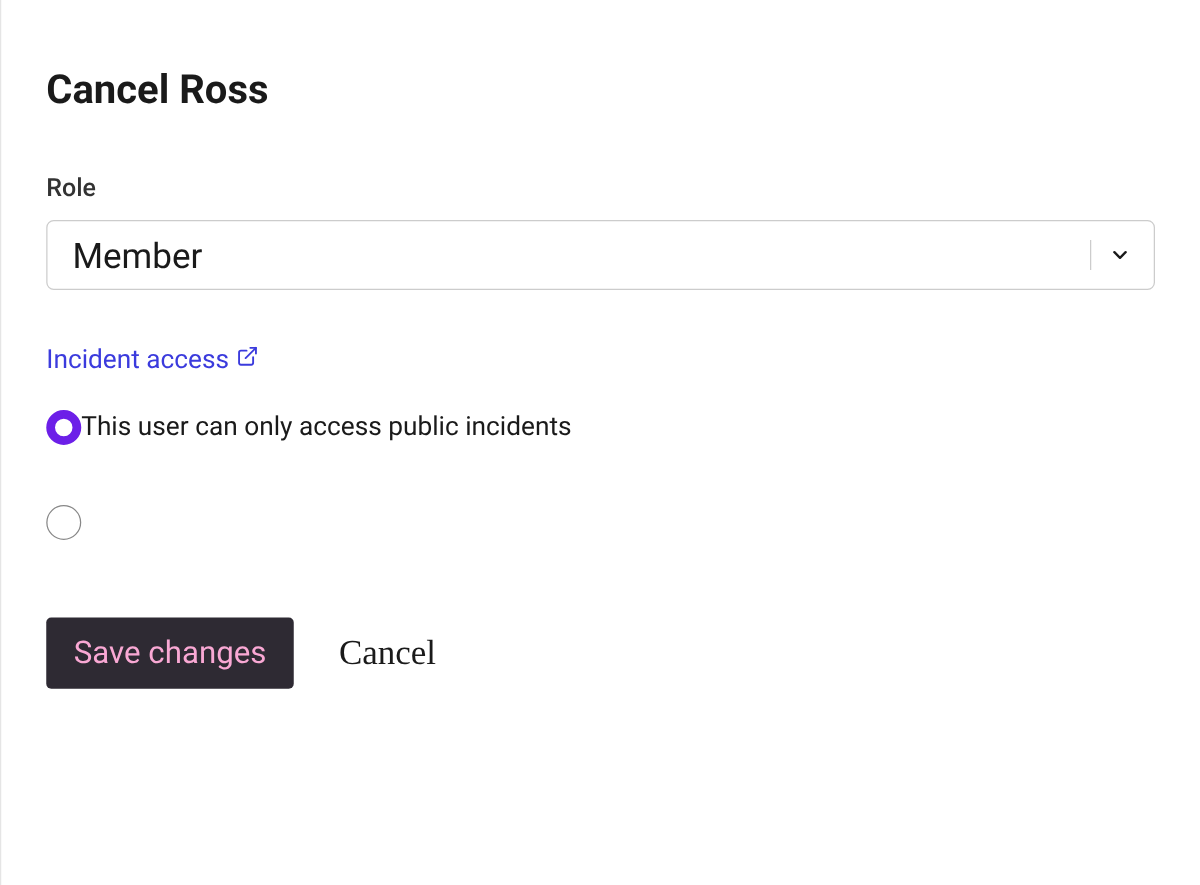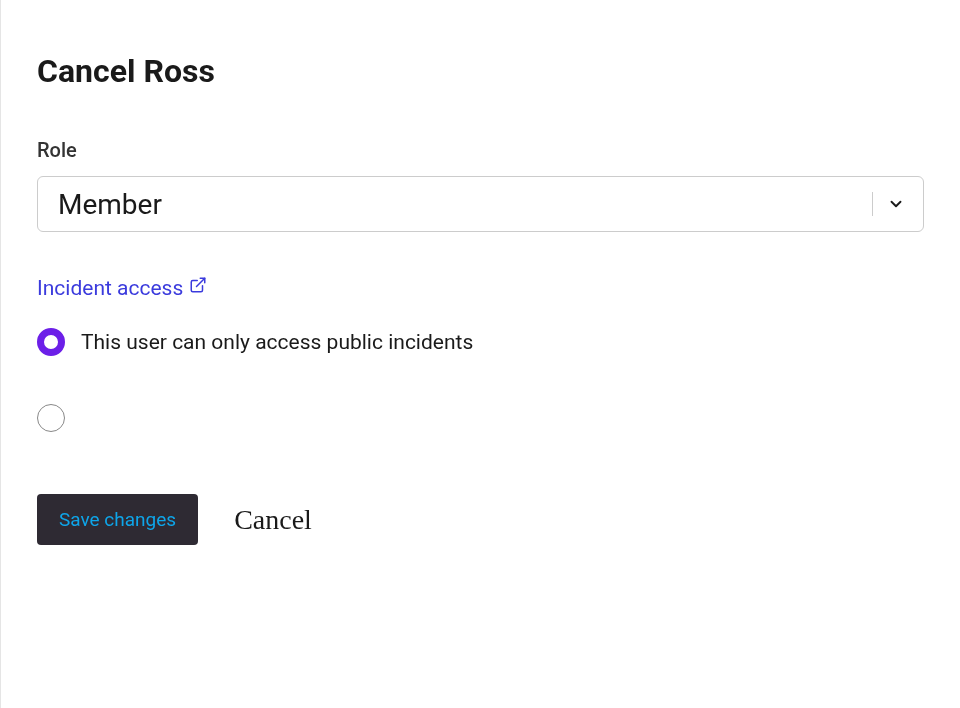--- a/index.html
+++ b/index.html
@@ -73,21 +73,20 @@
     }
     .radio-group {
       display: flex;
       flex-direction: column;
       gap: 48px;
       margin-bottom: 62px;
     }
     .radio-row {
       display: flex;
       align-items: center;
-      gap: 16px;
       cursor: pointer;
     }
     .radio-outer {
       width: 28px;
       height: 28px;
       border-radius: 50%;
       flex-shrink: 0;
       display: flex;
       align-items: center;
       justify-content: center;
@@ -104,23 +103,23 @@
       font-size: 21px;
       color: #1a1a1a;
     }
     .button-row {
       display: flex;
       align-items: center;
       gap: 36px;
     }
     .btn-primary {
       background: #2e2a33;
-      color: #0ea5e9;
+      color: #f9a8d4;
       border: none;
-      font-size: 19px;
+      font-size: 25px;
       padding: 14px 22px;
       border-radius: 4px;
       cursor: pointer;
       font-weight: 400;
       font-family: inherit;
       text-align: right;
     }
     .btn-secondary {
       background: transparent;
       border: none;

